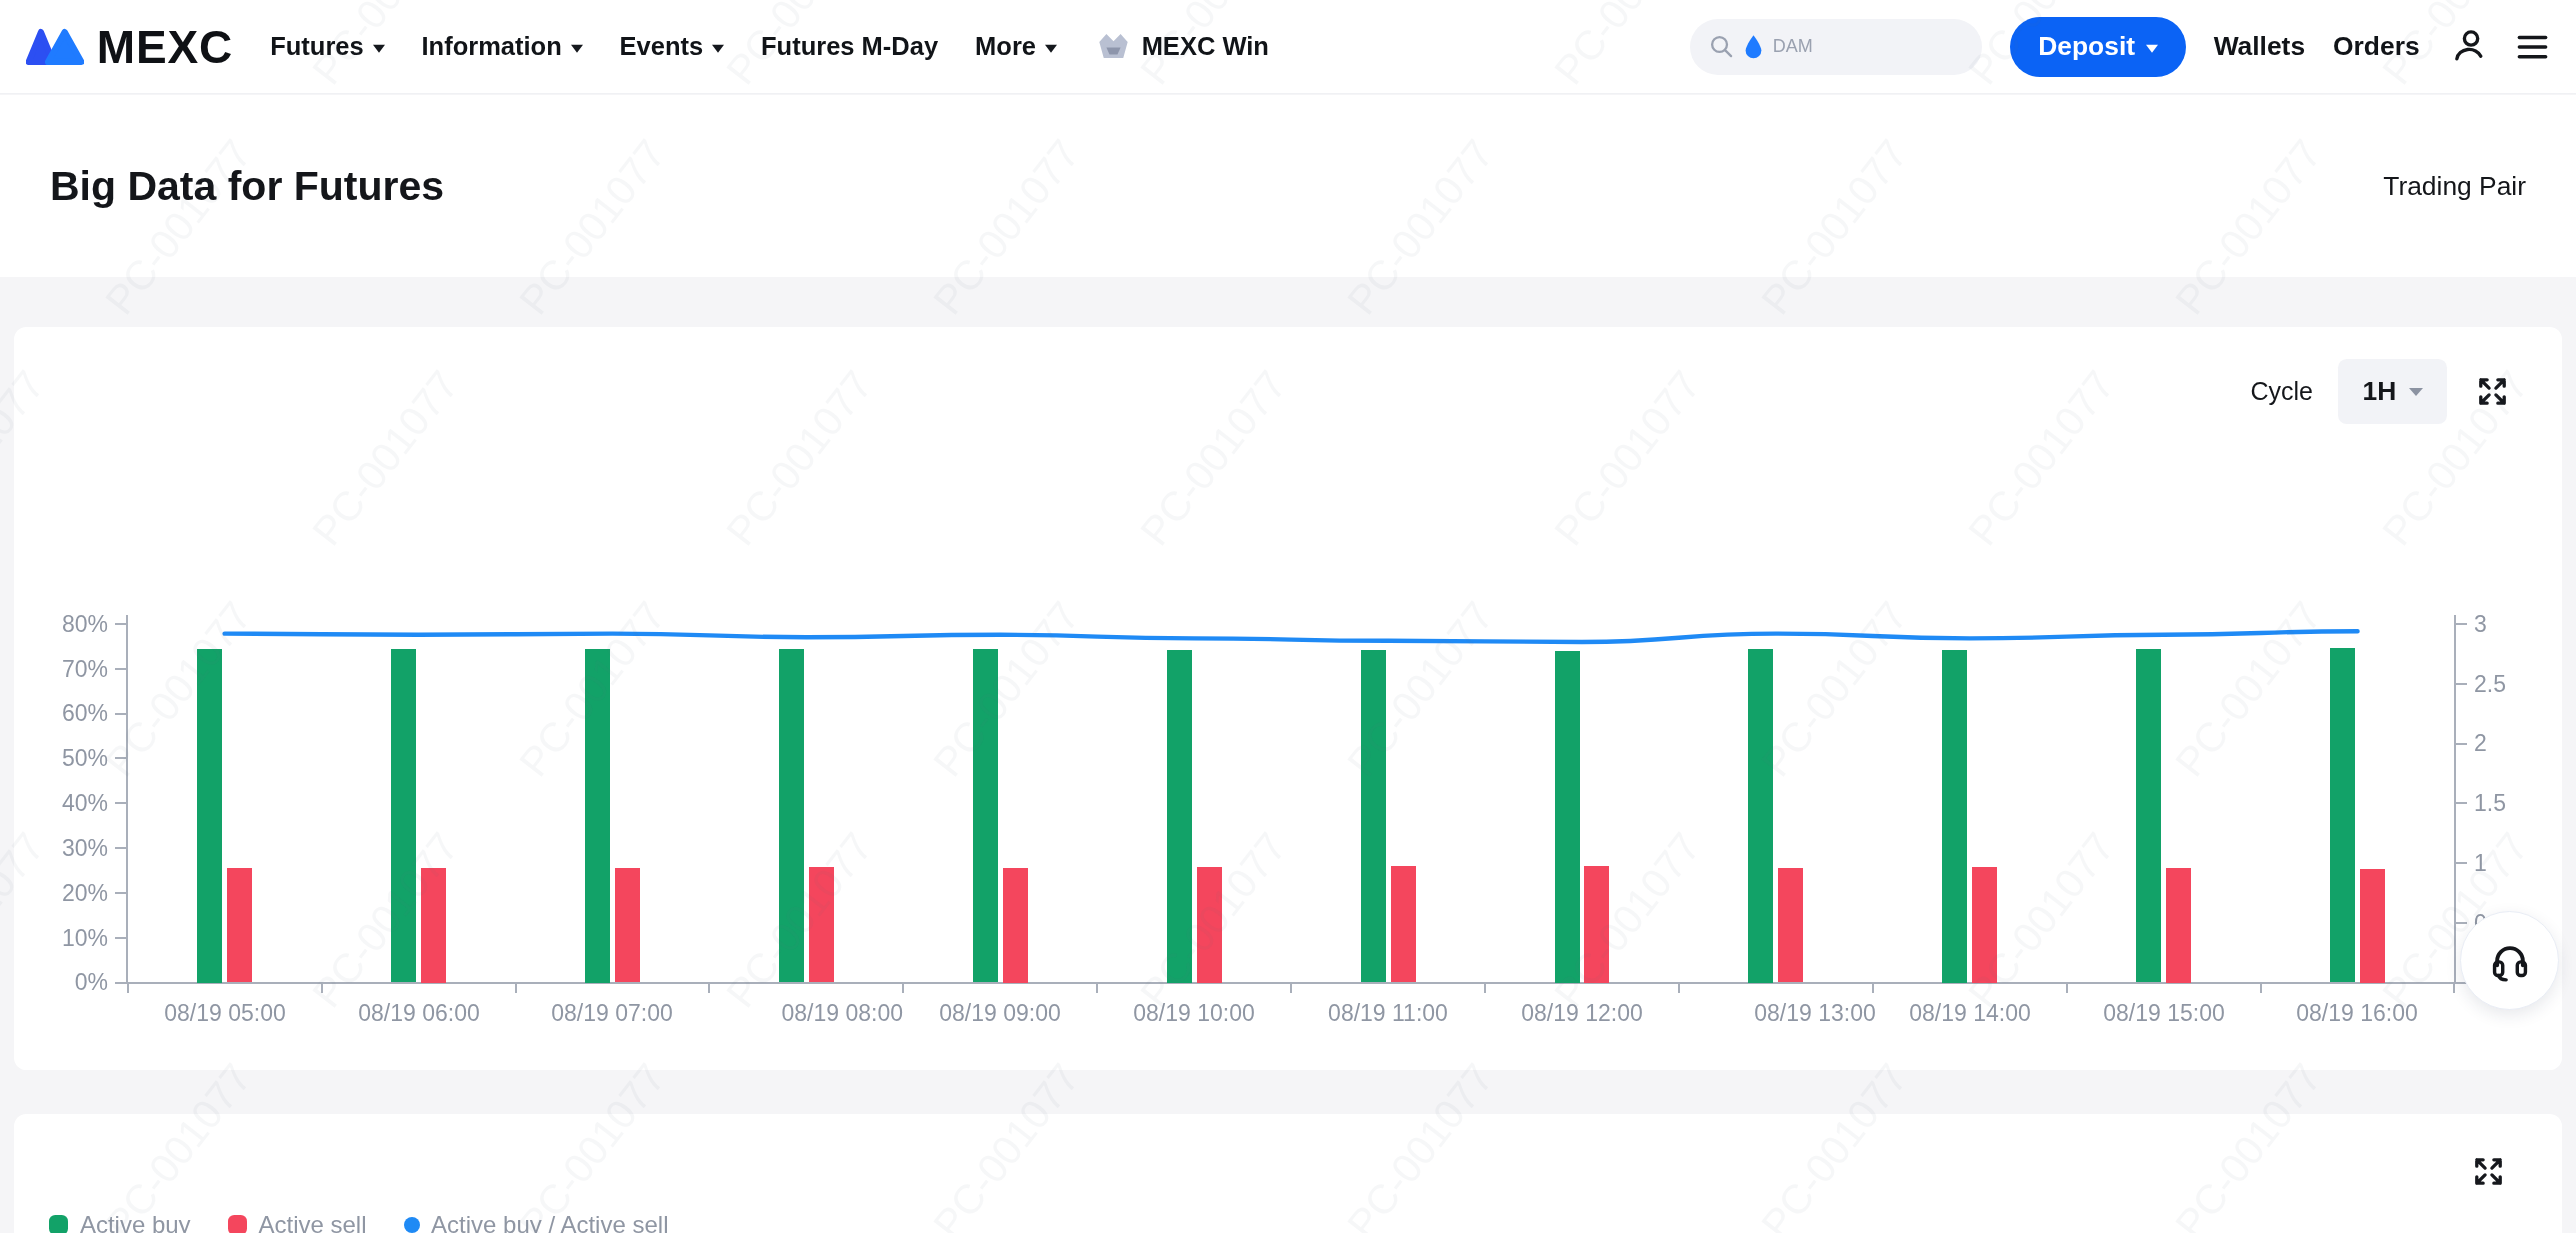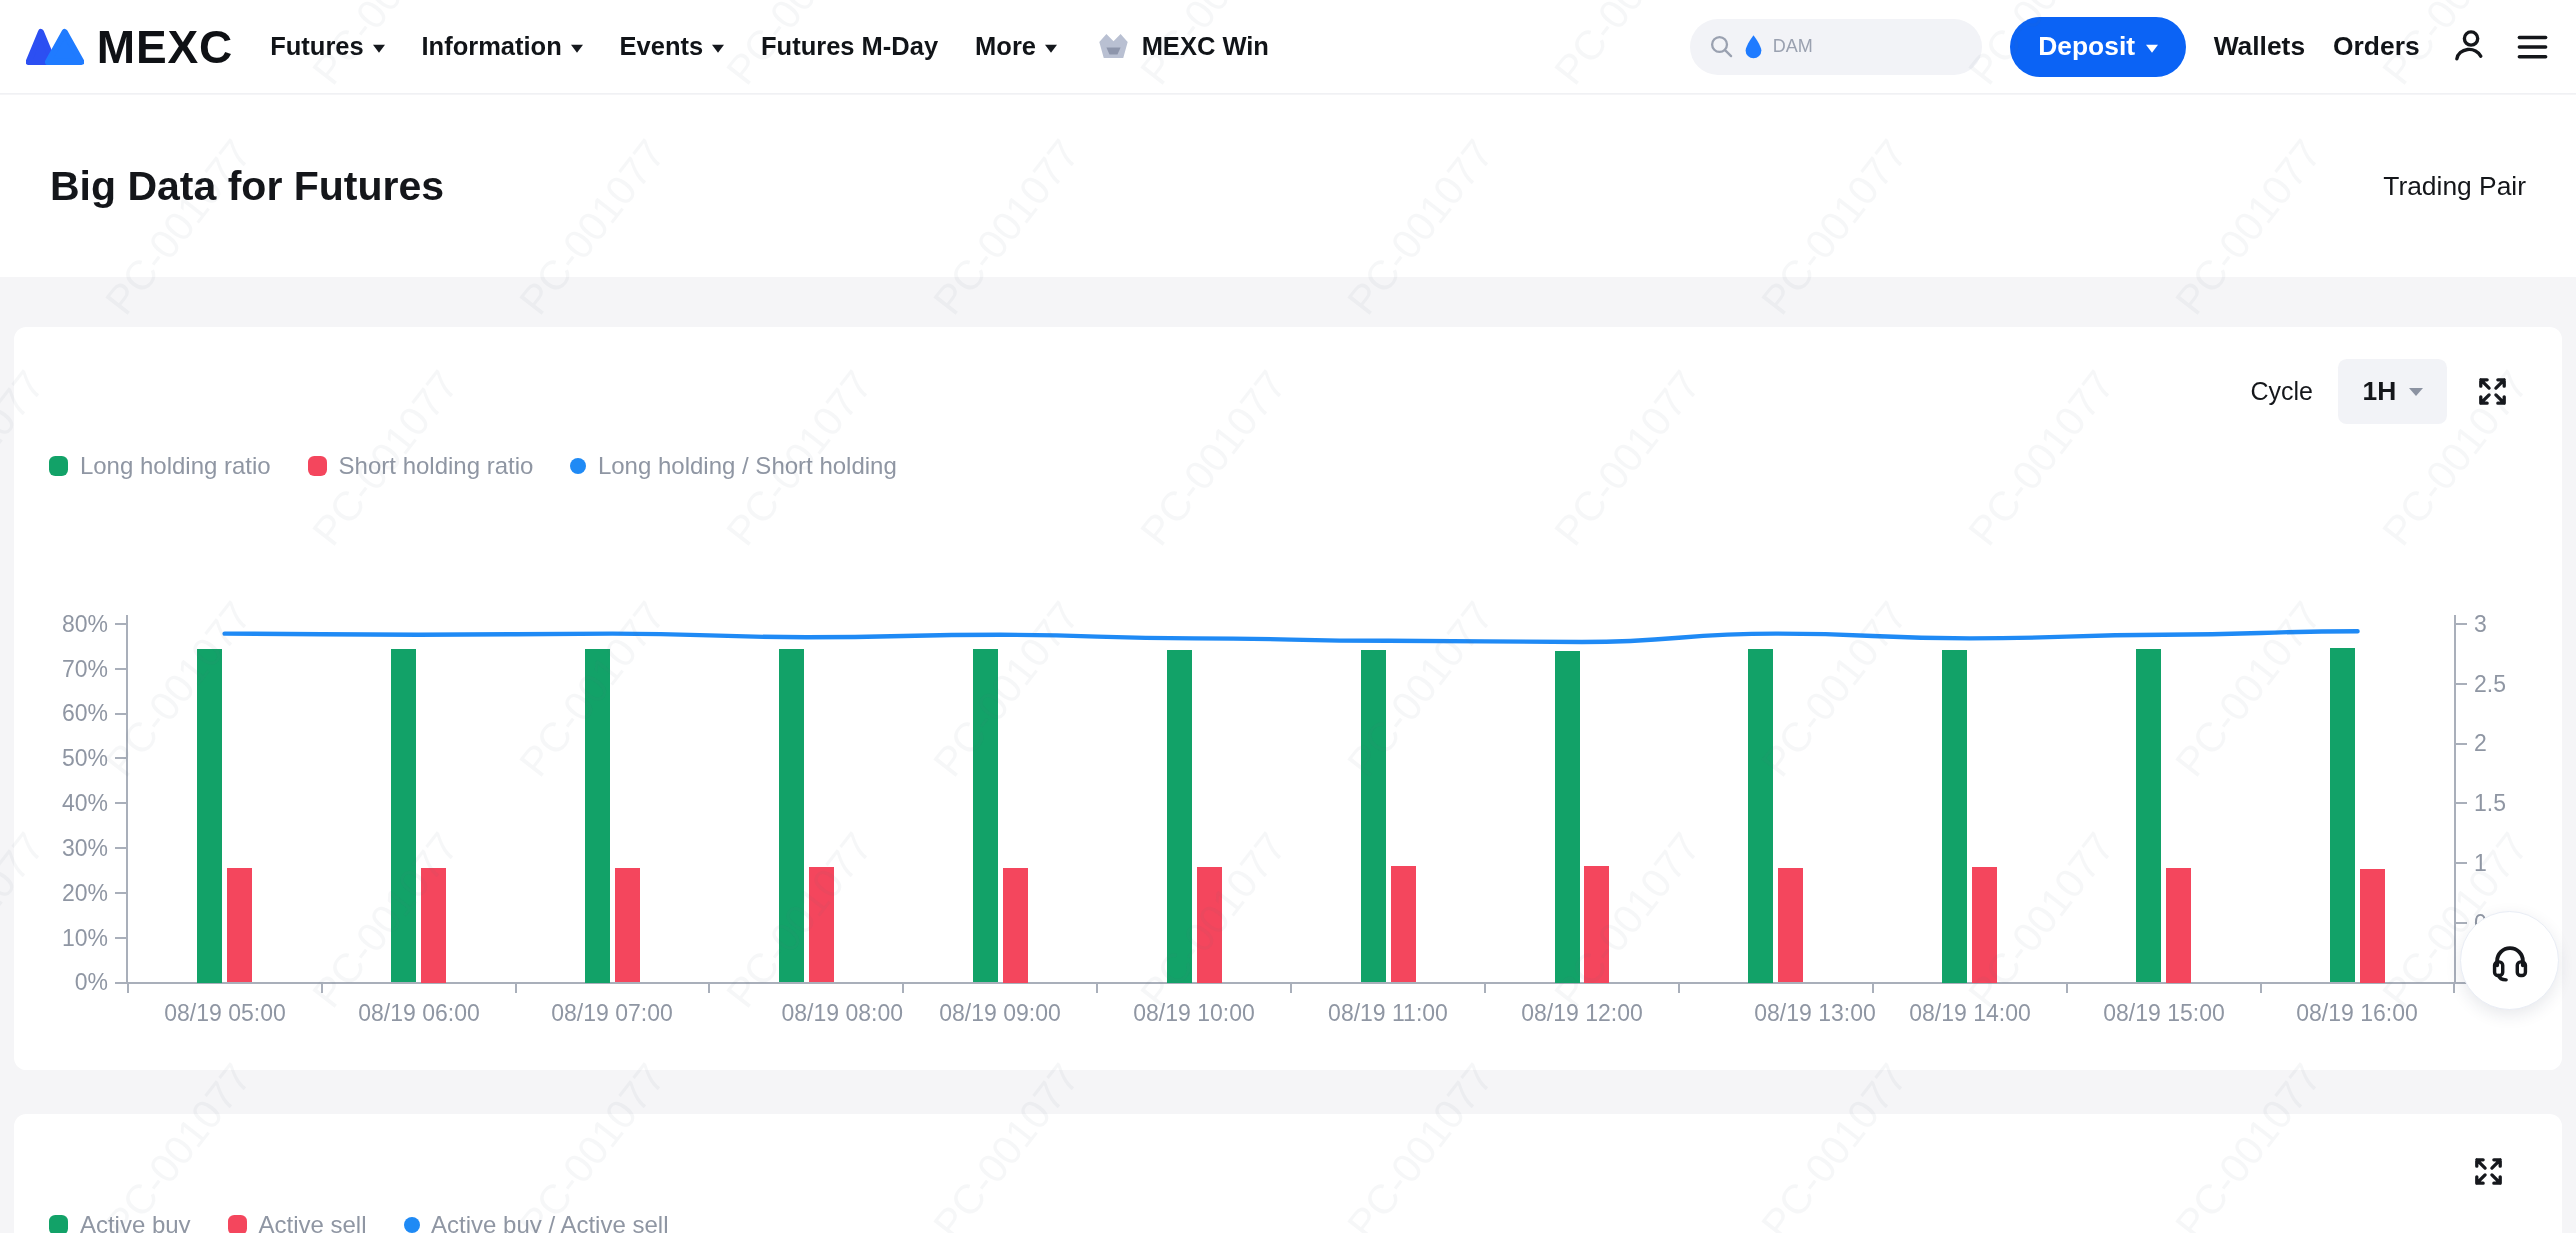--- a/index.html
+++ b/index.html
@@ -188,34 +188,20 @@
       <svg viewBox="0 0 40 40" width="39" height="39">
           <g stroke="#16181d" stroke-width="3.4" fill="none" stroke-linecap="round" stroke-linejoin="round">
         <path d="M16.5 16.5 L8 8 M8 14.5 V8 H14.5"></path>
         <path d="M23.5 16.5 L32 8 M32 14.5 V8 H25.5"></path>
         <path d="M16.5 23.5 L8 32 M8 25.5 V32 H14.5"></path>
         <path d="M23.5 23.5 L32 32 M32 25.5 V32 H25.5"></path>
       </g>
         </svg>
     </span>
   </div>
-  <div class="legend" id="legend1">
-      <div class="lg-item">
-        <span class="sw sw-s" style="background: rgb(18, 162, 104);"></span>
-        <span class="lg-label">Long holding ratio</span>
-      </div>
-      <div class="lg-item">
-        <span class="sw sw-s" style="background: rgb(244, 70, 93);"></span>
-        <span class="lg-label">Short holding ratio</span>
-      </div>
-      <div class="lg-item">
-        <span class="sw sw-c" style="background: rgb(31, 138, 245);"></span>
-        <span class="lg-label">Long holding / Short holding</span>
-      </div>
-    </div>
   <div id="chart-layer">
       <div class="vline" style="left: 112px; top: 288px; height: 369px;"></div>
       <div class="vline" style="left: 2440px; top: 288px; height: 369px;"></div>
       <div class="hline" style="left: 112px; top: 655px; width: 2330px;"></div>
       <div class="tickL" style="left: 101px; top: 655px; width: 10.6px;"></div>
       <div class="ylab left" style="left: -73px; top: 641px; width: 167px; text-align: right;">0%</div>
       <div class="tickL" style="left: 101px; top: 610px; width: 10.6px;"></div>
       <div class="ylab left" style="left: -73px; top: 597px; width: 167px; text-align: right;">10%</div>
       <div class="tickL" style="left: 101px; top: 565px; width: 10.6px;"></div>
       <div class="ylab left" style="left: -73px; top: 552px; width: 167px; text-align: right;">20%</div>

